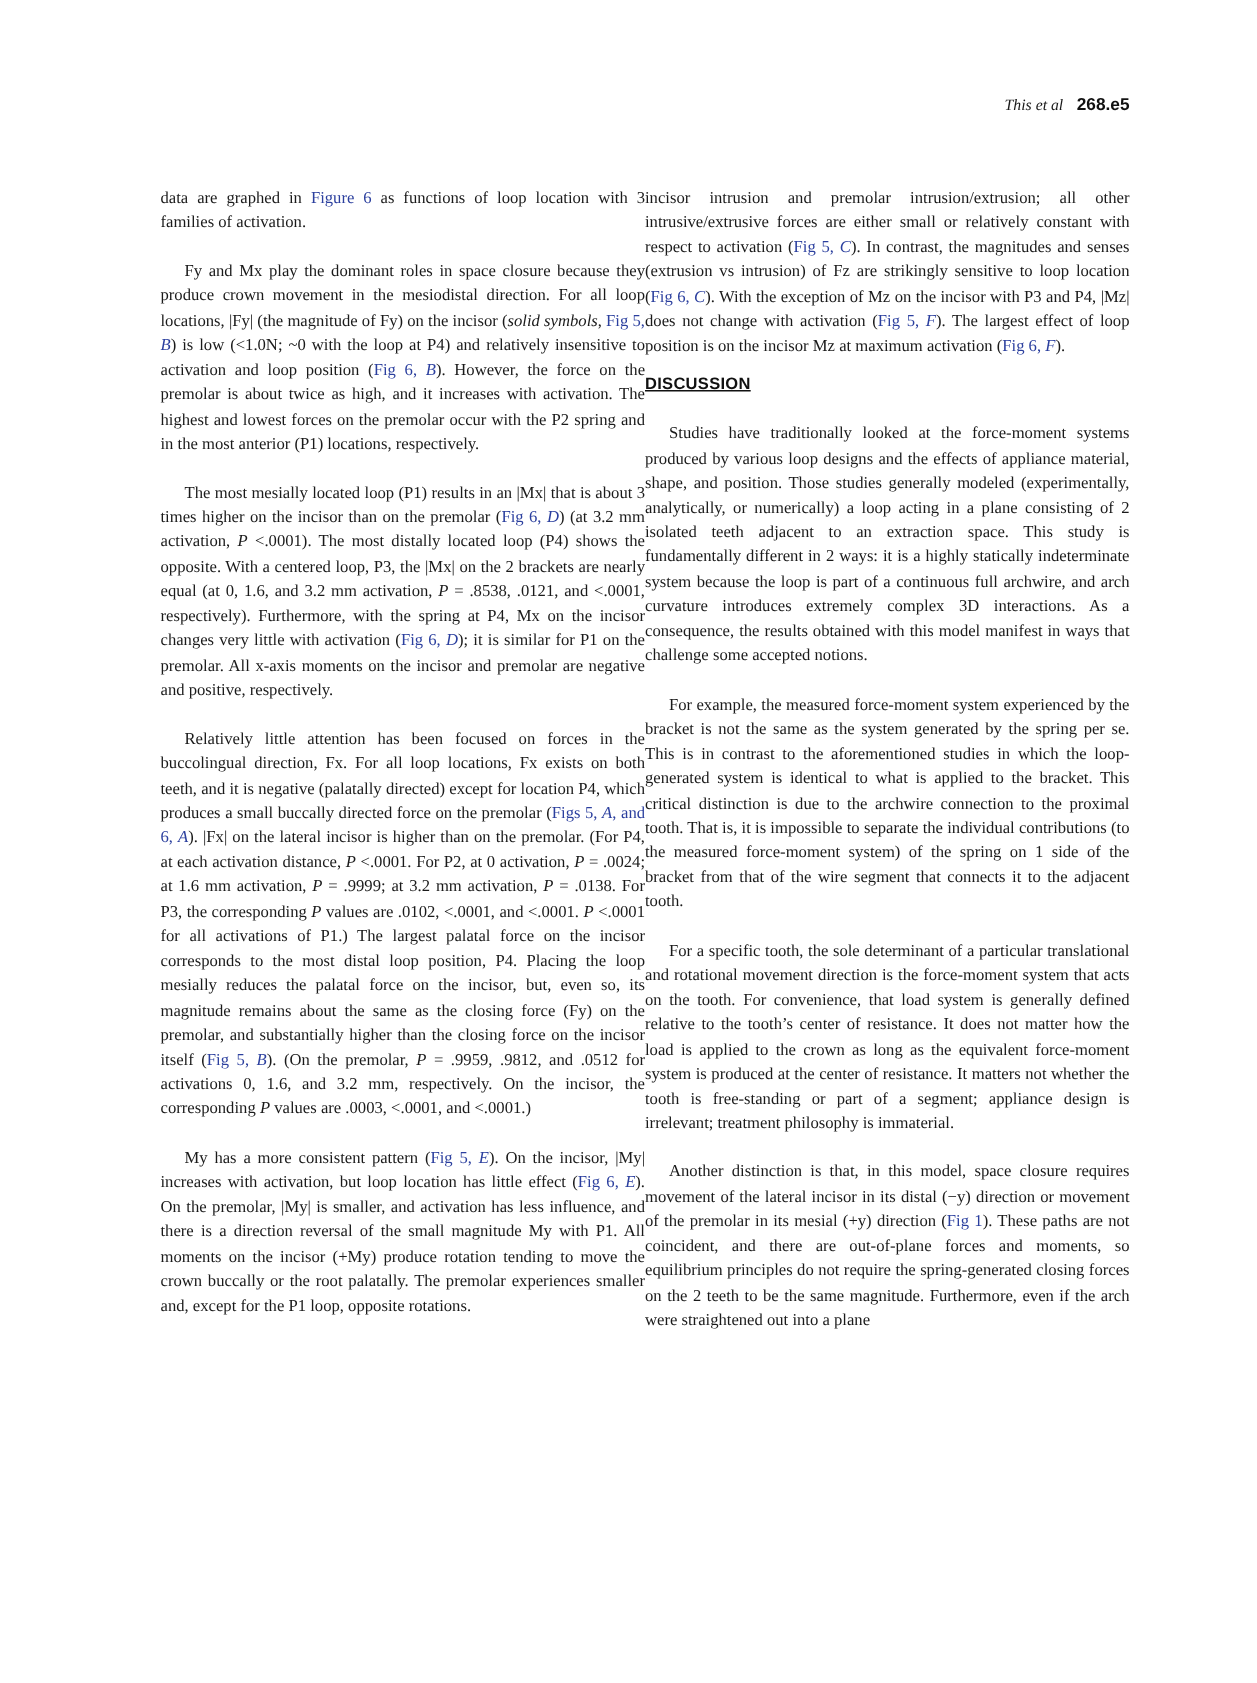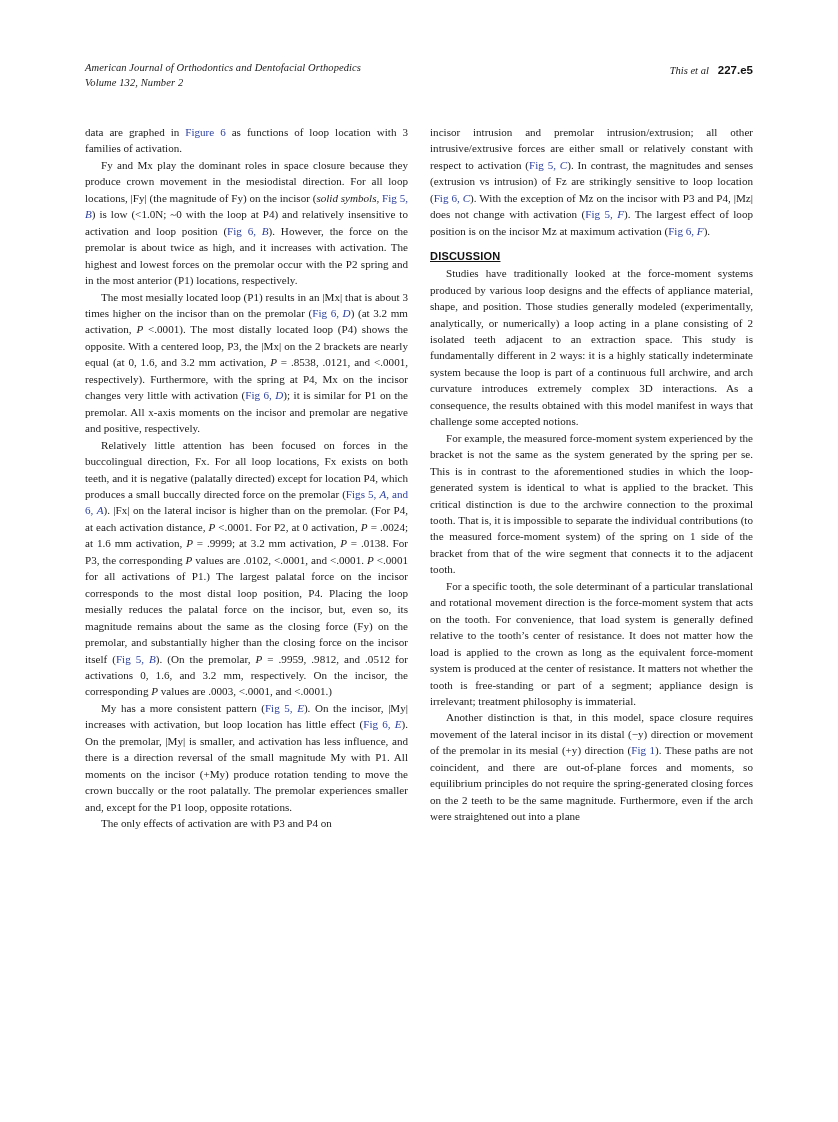--- a/index.html
+++ b/index.html
@@ -62,39 +62,39 @@
   }
 
   
   .columns {
     position: absolute;
     left: 85px;
     top: 124px;
     width: 668px;
     height: 950px;
     display: flex;
-    justify-content: space-between;
-    gap: 16px;
+    justify-content: flex-end;
   }
   .col {
     width: 323px;
   }
 
   p.para {
     margin: 0;
     font-size: 11.1px;
     line-height: 16.45px;
     text-align: justify;
     text-justify: inter-word;
     -webkit-hyphens: none;
     hyphens: none;
     color: #1a1a1a;
   }
   p.para.indent {
     text-indent: 16px;
+    margin-top: 16px;
   }
 
   h2.section-head {
     margin: 0;
     padding-top: 11px;
     padding-bottom: 3px;
     font-family: "Liberation Sans", "DejaVu Sans", sans-serif;
     font-weight: bold;
     font-size: 11px;
     letter-spacing: 0.2px;
@@ -110,38 +110,33 @@
   .it {
     font-style: italic;
   }
 </style>
 </head>
 <body>
 
 <div class="page">
 
   <div class="running-head">
-    <div class="rh-left">
-      <div class="rh-line1">American Journal of Orthodontics and Dentofacial Orthopedics</div>
-      <div class="rh-line2">Volume 132, Number 2</div>
-    </div>
     <div class="rh-right">
-      <span class="rh-author">This et al</span><span class="rh-folio">227.e5</span>
+      <span class="rh-author">This et al</span><span class="rh-folio">268.e5</span>
     </div>
   </div>
 
   <div class="columns">
 
     <div class="col" id="col-left">
         <p class="para"><span>data are graphed in </span><span class="ref">Figure 6</span><span> as functions of loop location with 3 families of activation.</span></p>
         <p class="para indent"><span>Fy and Mx play the dominant roles in space closure because they produce crown movement in the mesiodistal direction. For all loop locations, |Fy| (the magnitude of Fy) on the incisor (</span><span class="it">solid symbols</span><span>, </span><span class="ref">Fig 5</span><span class="ref">, </span><span class="ref it">B</span><span>) is low (&lt;1.0N; ~0 with the loop at P4) and relatively insensitive to activation and loop position (</span><span class="ref">Fig 6</span><span class="ref">, </span><span class="ref it">B</span><span>). However, the force on the premolar is about twice as high, and it increases with activation. The highest and lowest forces on the premolar occur with the P2 spring and in the most anterior (P1) locations, respectively.</span></p>
         <p class="para indent"><span>The most mesially located loop (P1) results in an |Mx| that is about 3 times higher on the incisor than on the premolar (</span><span class="ref">Fig 6</span><span class="ref">, </span><span class="ref it">D</span><span>) (at 3.2 mm activation, </span><span class="it">P</span><span> &lt;.0001). The most distally located loop (P4) shows the opposite. With a centered loop, P3, the |Mx| on the 2 brackets are nearly equal (at 0, 1.6, and 3.2 mm activation, </span><span class="it">P</span><span> = .8538, .0121, and &lt;.0001, respectively). Furthermore, with the spring at P4, Mx on the incisor changes very little with activation (</span><span class="ref">Fig 6</span><span class="ref">, </span><span class="ref it">D</span><span>); it is similar for P1 on the premolar. All x-axis moments on the incisor and premolar are negative and positive, respectively.</span></p>
         <p class="para indent"><span>Relatively little attention has been focused on forces in the buccolingual direction, Fx. For all loop locations, Fx exists on both teeth, and it is negative (palatally directed) except for location P4, which produces a small buccally directed force on the premolar (</span><span class="ref">Figs 5</span><span class="ref">, </span><span class="ref it">A</span><span class="ref">, and </span><span class="ref">6</span><span class="ref">, </span><span class="ref it">A</span><span>). |Fx| on the lateral incisor is higher than on the premolar. (For P4, at each activation distance, </span><span class="it">P</span><span> &lt;.0001. For P2, at 0 activation, </span><span class="it">P</span><span> = .0024; at 1.6 mm activation, </span><span class="it">P</span><span> = .9999; at 3.2 mm activation, </span><span class="it">P</span><span> = .0138. For P3, the corresponding </span><span class="it">P</span><span> values are .0102, &lt;.0001, and &lt;.0001. </span><span class="it">P</span><span> &lt;.0001 for all activations of P1.) The largest palatal force on the incisor corresponds to the most distal loop position, P4. Placing the loop mesially reduces the palatal force on the incisor, but, even so, its magnitude remains about the same as the closing force (Fy) on the premolar, and substantially higher than the closing force on the incisor itself (</span><span class="ref">Fig 5</span><span class="ref">, </span><span class="ref it">B</span><span>). (On the premolar, </span><span class="it">P</span><span> = .9959, .9812, and .0512 for activations 0, 1.6, and 3.2 mm, respectively. On the incisor, the corresponding </span><span class="it">P</span><span> values are .0003, &lt;.0001, and &lt;.0001.)</span></p>
         <p class="para indent"><span>My has a more consistent pattern (</span><span class="ref">Fig 5</span><span class="ref">, </span><span class="ref it">E</span><span>). On the incisor, |My| increases with activation, but loop location has little effect (</span><span class="ref">Fig 6</span><span class="ref">, </span><span class="ref it">E</span><span>). On the premolar, |My| is smaller, and activation has less influence, and there is a direction reversal of the small magnitude My with P1. All moments on the incisor (+My) produce rotation tending to move the crown buccally or the root palatally. The premolar experiences smaller and, except for the P1 loop, opposite rotations.</span></p>
-        <p class="para indent"><span>The only effects of activation are with P3 and P4 on</span></p>
       </div>
 
     <div class="col" id="col-right">
         <p class="para"><span>incisor intrusion and premolar intrusion/extrusion; all other intrusive/extrusive forces are either small or relatively constant with respect to activation (</span><span class="ref">Fig 5</span><span class="ref">, </span><span class="ref it">C</span><span>). In contrast, the magnitudes and senses (extrusion vs intrusion) of Fz are strikingly sensitive to loop location (</span><span class="ref">Fig 6</span><span class="ref">, </span><span class="ref it">C</span><span>). With the exception of Mz on the incisor with P3 and P4, |Mz| does not change with activation (</span><span class="ref">Fig 5</span><span class="ref">, </span><span class="ref it">F</span><span>). The largest effect of loop position is on the incisor Mz at maximum activation (</span><span class="ref">Fig 6</span><span class="ref">, </span><span class="ref it">F</span><span>).</span></p>
         <h2 class="section-head">DISCUSSION</h2>
         <p class="para indent"><span>Studies have traditionally looked at the force-moment systems produced by various loop designs and the effects of appliance material, shape, and position. Those studies generally modeled (experimentally, analytically, or numerically) a loop acting in a plane consisting of 2 isolated teeth adjacent to an extraction space. This study is fundamentally different in 2 ways: it is a highly statically indeterminate system because the loop is part of a continuous full archwire, and arch curvature introduces extremely complex 3D interactions. As a consequence, the results obtained with this model manifest in ways that challenge some accepted notions.</span></p>
         <p class="para indent"><span>For example, the measured force-moment system experienced by the bracket is not the same as the system generated by the spring per se. This is in contrast to the aforementioned studies in which the loop-generated system is identical to what is applied to the bracket. This critical distinction is due to the archwire connection to the proximal tooth. That is, it is impossible to separate the individual contributions (to the measured force-moment system) of the spring on 1 side of the bracket from that of the wire segment that connects it to the adjacent tooth.</span></p>
         <p class="para indent"><span>For a specific tooth, the sole determinant of a particular translational and rotational movement direction is the force-moment system that acts on the tooth. For convenience, that load system is generally defined relative to the tooth’s center of resistance. It does not matter how the load is applied to the crown as long as the equivalent force-moment system is produced at the center of resistance. It matters not whether the tooth is free-standing or part of a segment; appliance design is irrelevant; treatment philosophy is immaterial.</span></p>
         <p class="para indent"><span>Another distinction is that, in this model, space closure requires movement of the lateral incisor in its distal (−y) direction or movement of the premolar in its mesial (+y) direction (</span><span class="ref">Fig 1</span><span>). These paths are not coincident, and there are out-of-plane forces and moments, so equilibrium principles do not require the spring-generated closing forces on the 2 teeth to be the same magnitude. Furthermore, even if the arch were straightened out into a plane</span></p>
       </div>

